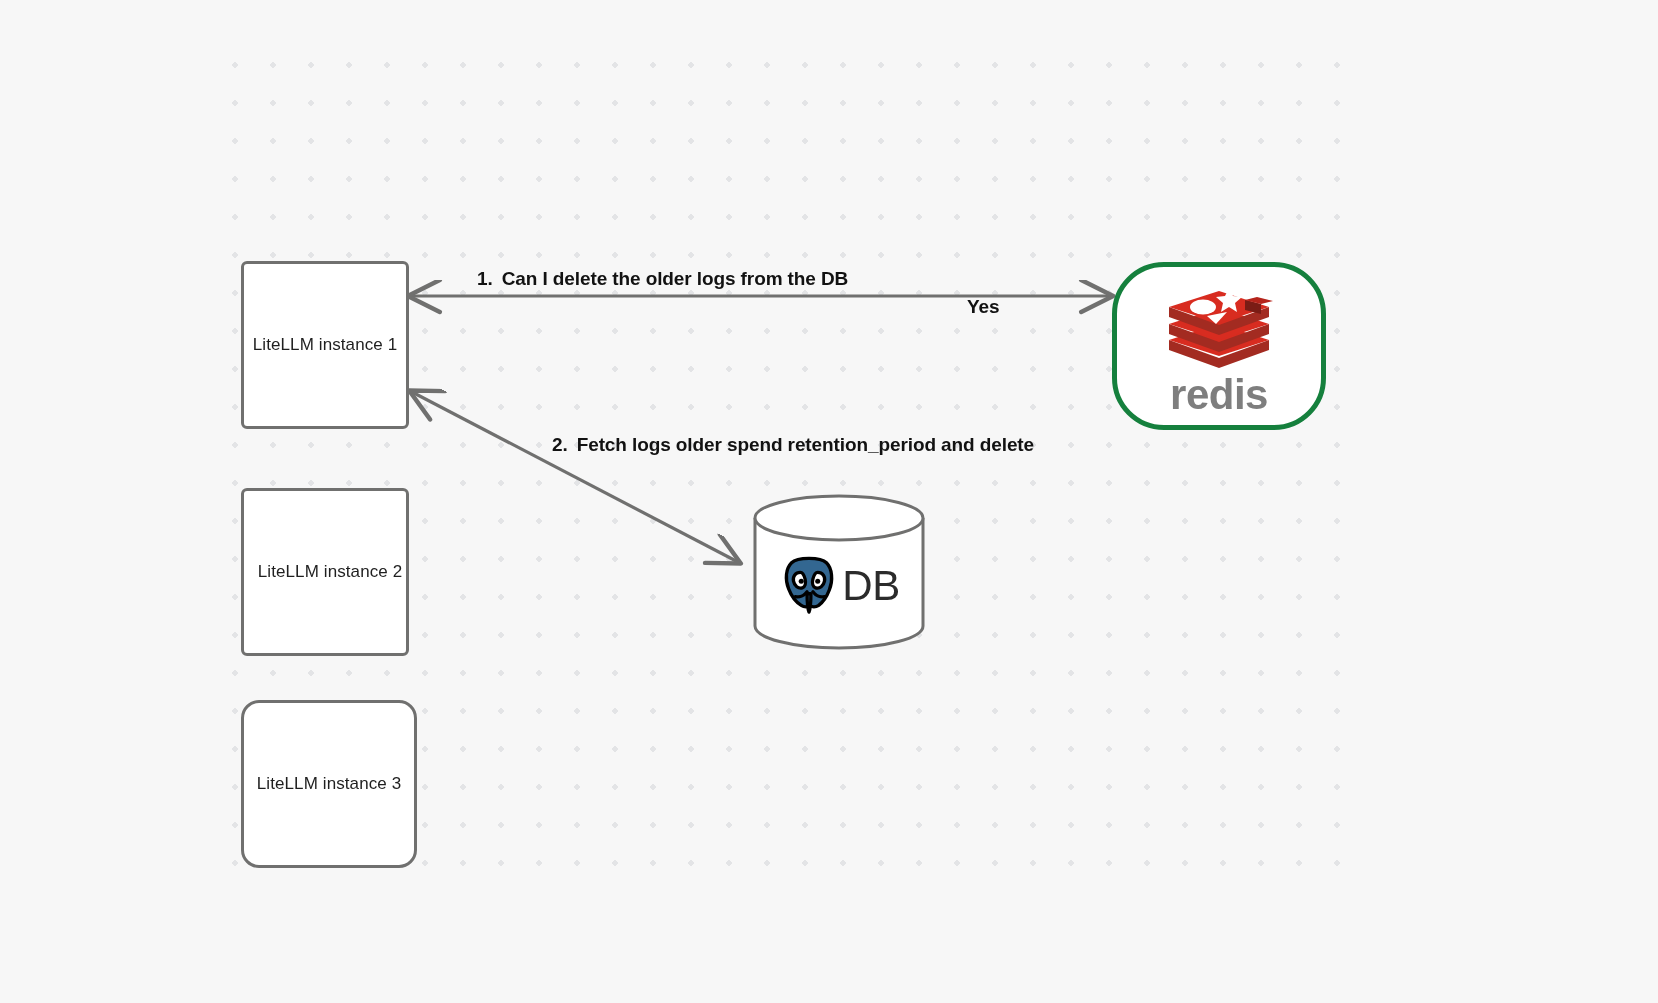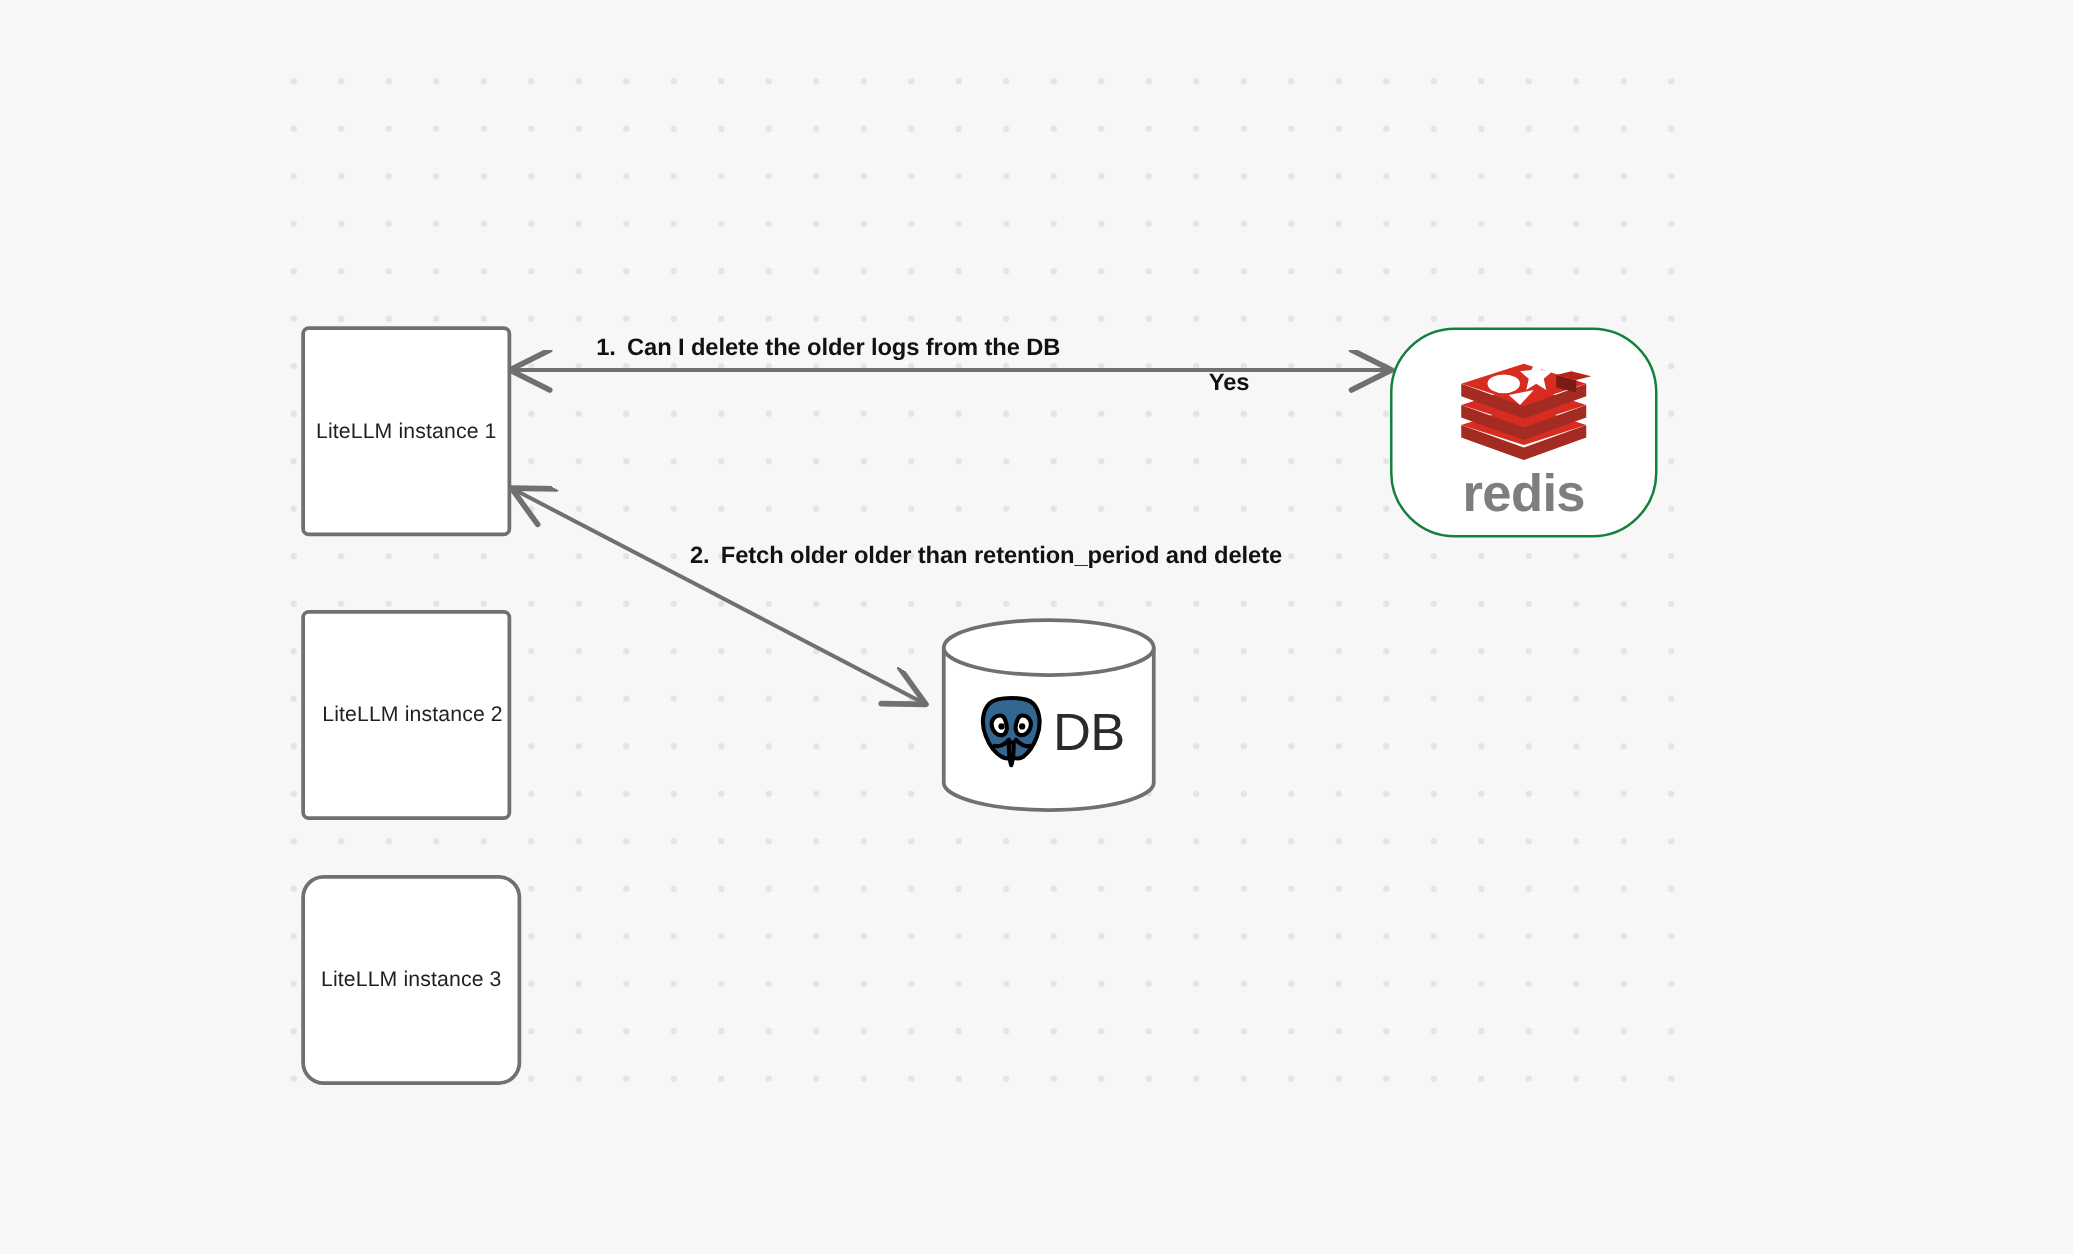--- a/index.html
+++ b/index.html
@@ -53,21 +53,21 @@
 
   
   #node-redis {
     position: absolute;
     left: 1112px;
     top: 262px;
     width: 214px;
     height: 168px;
     box-sizing: border-box;
     background: #ffffff;
-    border: 2px solid #15803d;
+    border: 5px solid #15803d;
     border-radius: 52px;
     display: flex;
     flex-direction: column;
     align-items: center;
     justify-content: center;
   }
   .redis-logo { display: block; }
 
   
   #node-db {
@@ -146,21 +146,21 @@
     <line x1="412" y1="392" x2="738" y2="562" stroke="#70706f" stroke-width="3.2" marker-start="url(#arrow-left)" marker-end="url(#arrow-right)"></line>
   </svg>
 
   <div class="edge-label" id="edge-label-1">
     <span class="lbl-num">1.</span><span>Can I delete the older logs from the DB</span>
   </div>
 
   <div class="edge-label" id="edge-label-1-answer">Yes</div>
 
   <div class="edge-label" id="edge-label-2">
-    <span class="lbl-num">2.</span><span>Fetch older older than retention_period and delete</span>
+    <span class="lbl-num">2.</span><span>Fetch logs older spend retention_period and delete</span>
   </div>
 
   <div class="node-box" id="node-litellm-1">
     <span class="node-label">LiteLLM instance 1</span>
   </div>
 
   <div class="node-box" id="node-litellm-2">
     <span class="node-label">LiteLLM instance 2</span>
   </div>
 

